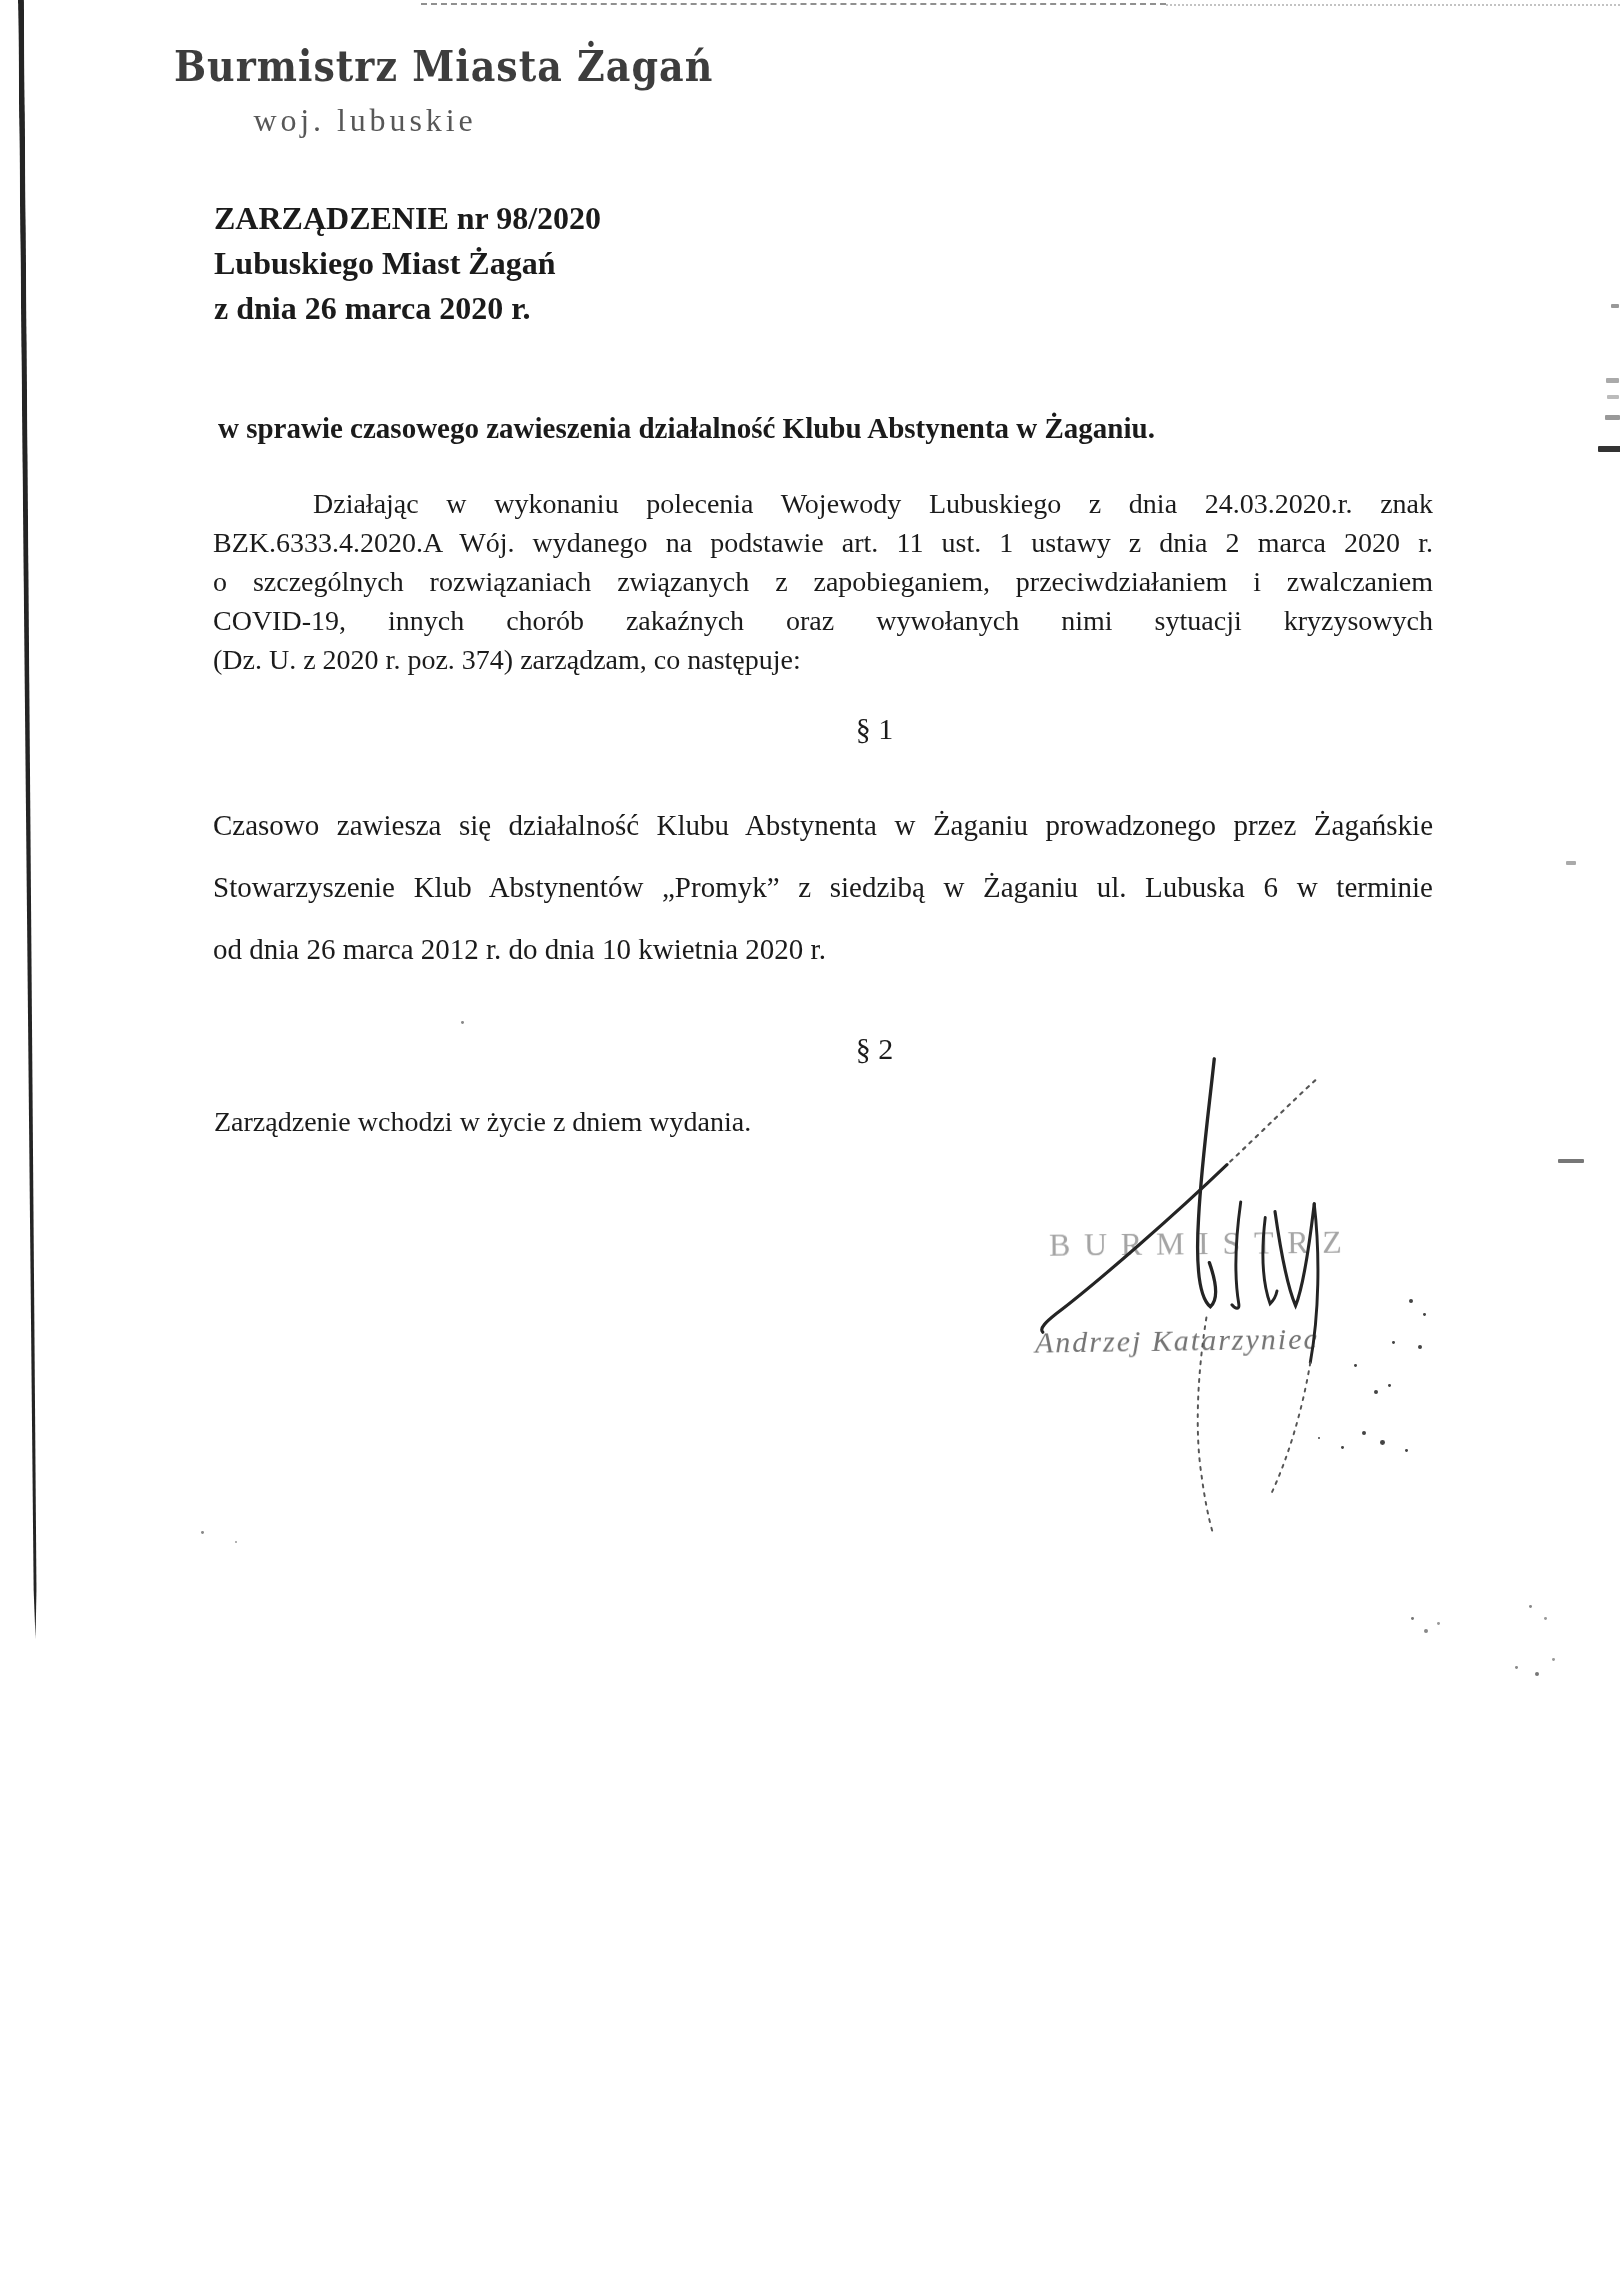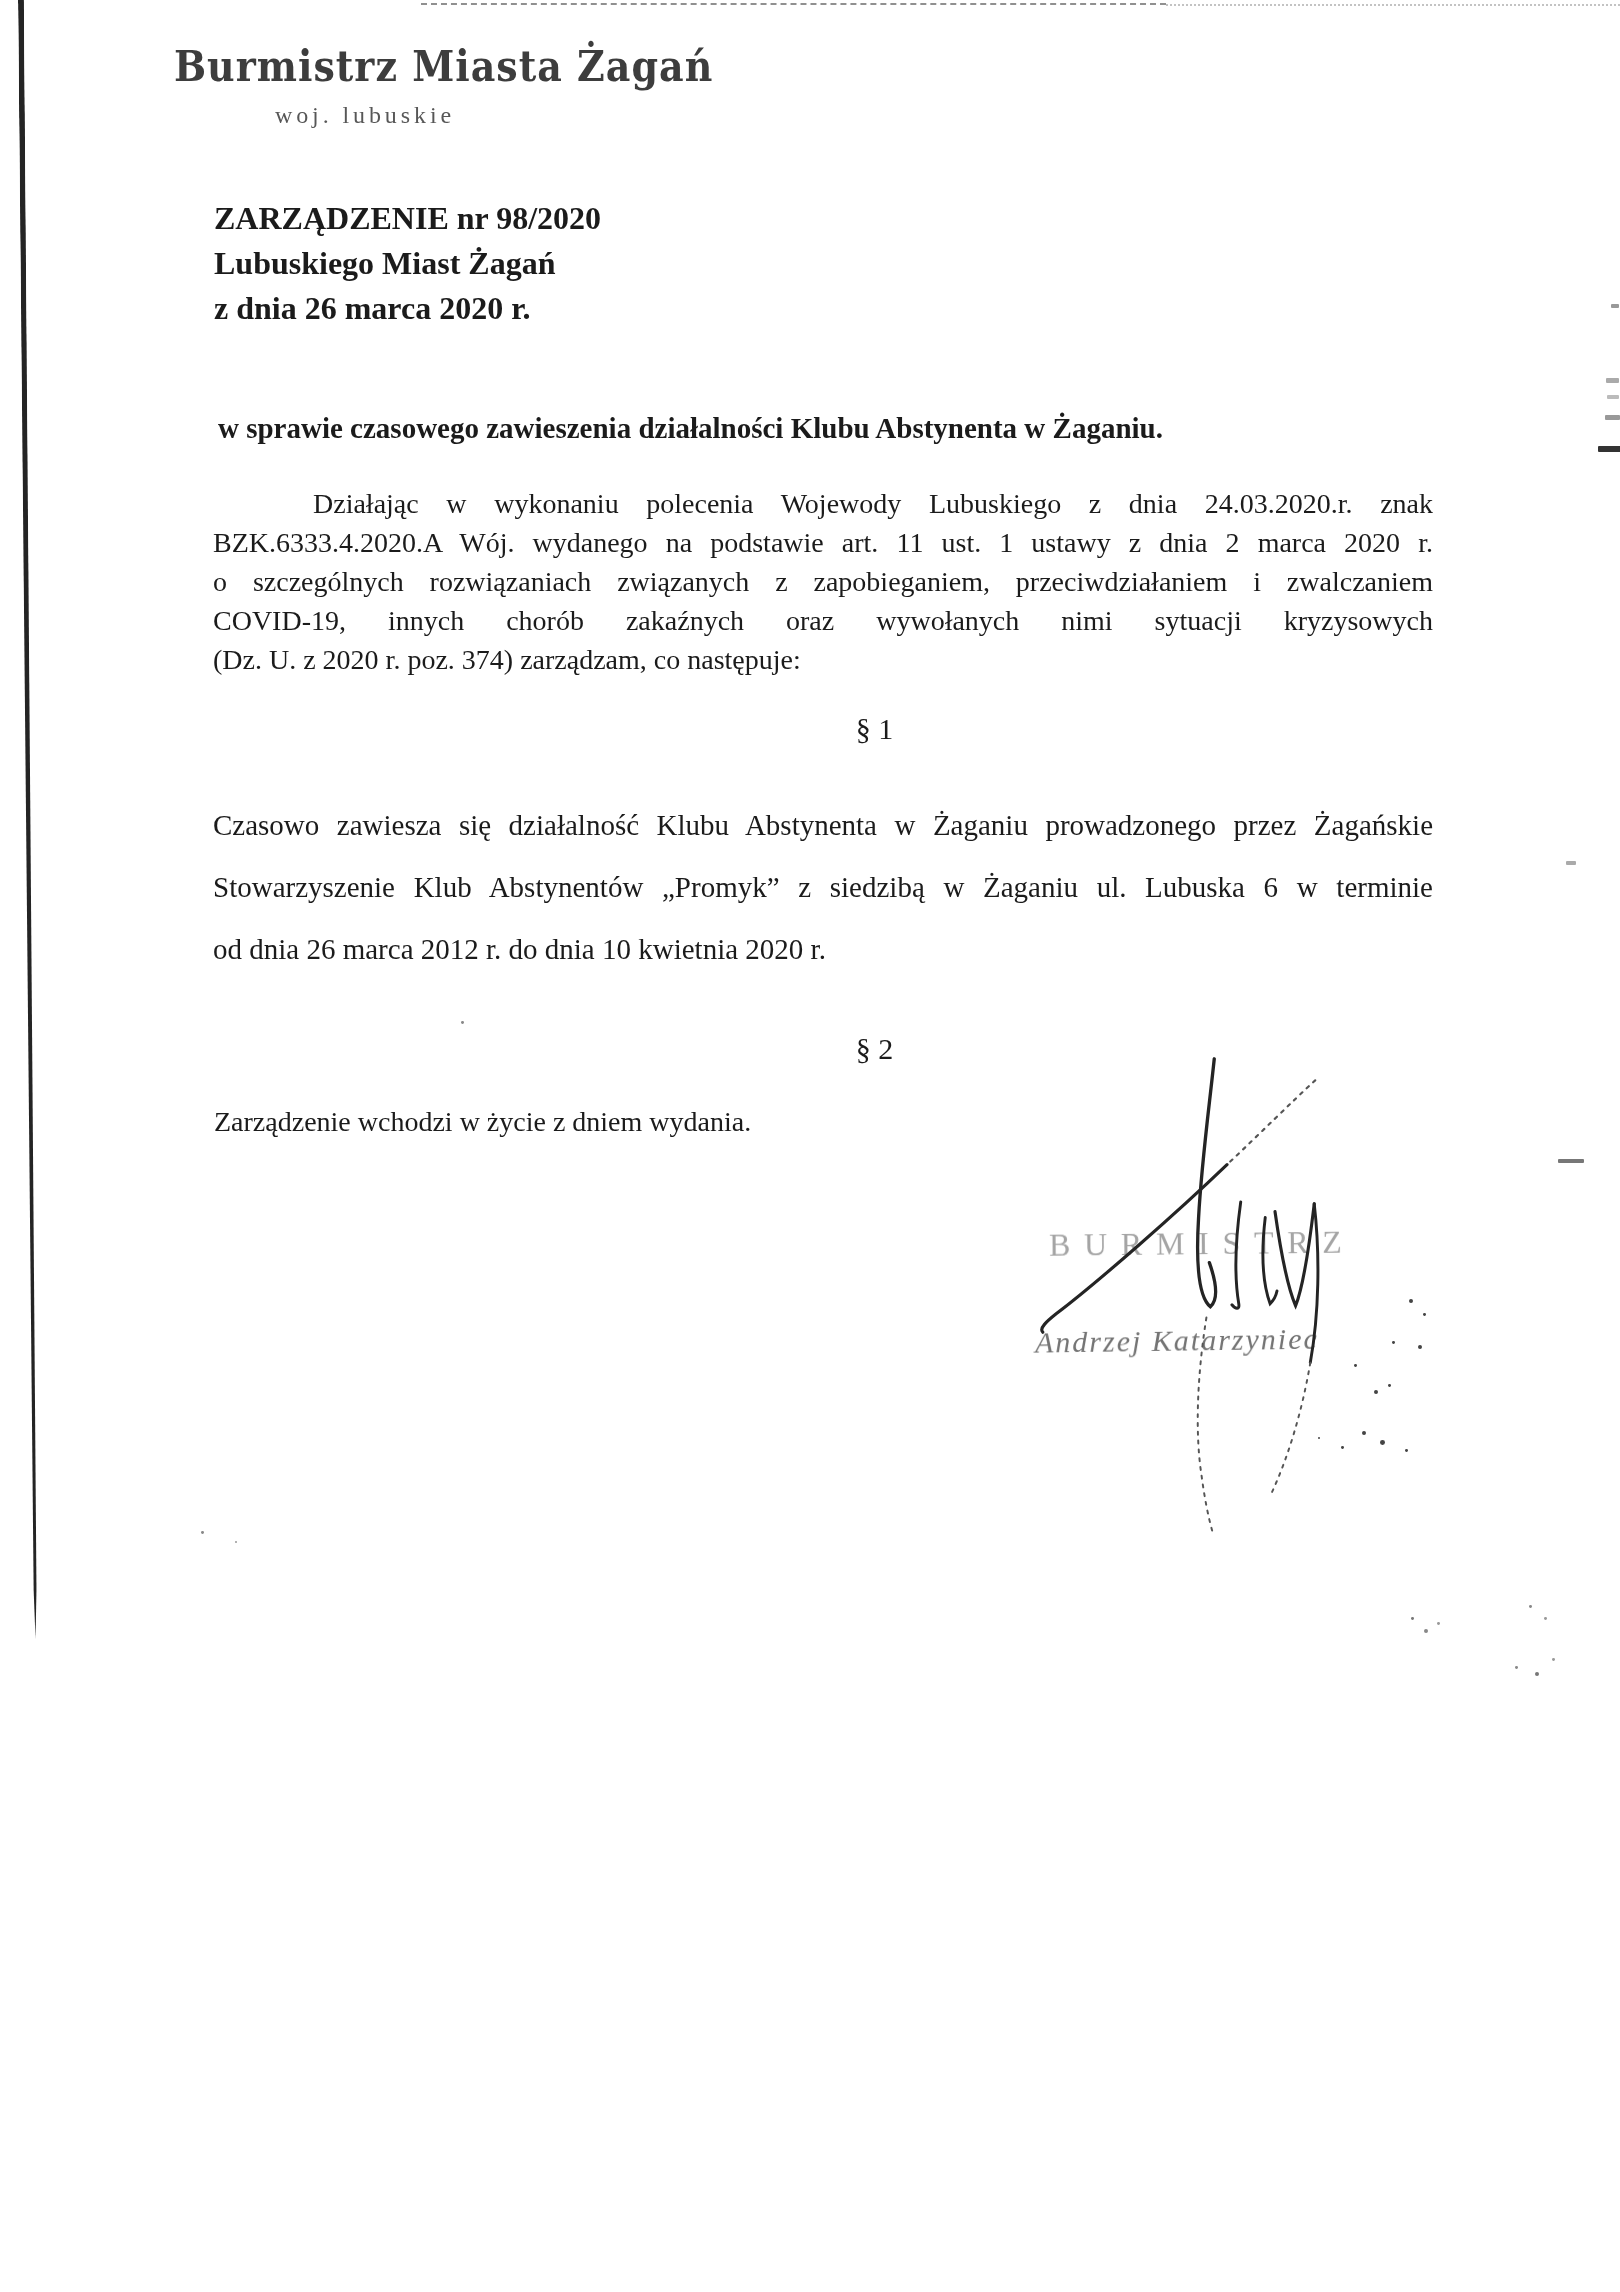--- a/index.html
+++ b/index.html
@@ -24,21 +24,21 @@
   .edge-dash{position:absolute;border-radius:1px;}
   
   .sender-stamp{position:absolute;left:174px;top:43px;width:382px;text-align:center;}
   .sender-stamp .l1{
     font-family:"DejaVu Serif","Liberation Serif",serif;
     font-size:38px;font-weight:bold;letter-spacing:1px;
     color:#232323;opacity:.88;white-space:nowrap;
     transform:scaleY(1.12);filter:blur(0.3px);
   }
   .sender-stamp .l2{
-    margin-top:13.7px;font-size:24px;letter-spacing:3.9px;color:#2e2e2e;opacity:.8;
+    margin-top:13.7px;font-size:32px;letter-spacing:3.9px;color:#2e2e2e;opacity:.8;
     filter:blur(0.3px);
   }
   
   .title-block{position:absolute;left:214px;top:196px;width:1219px;text-align:left;line-height:45px;}
   .title-block div{font-size:32px;font-weight:bold;}
   
   .subject{position:absolute;left:218px;top:412px;width:1219px;font-size:29px;font-weight:bold;}
   
   .preamble{position:absolute;left:213px;top:484px;width:1220px;}
   .jline{width:1220px;box-sizing:border-box;font-size:28px;line-height:39px;
@@ -81,21 +81,21 @@
     <div class="l1">Burmistrz Miasta Żagań</div>
     <div class="l2">woj. lubuskie</div>
   </div>
 
   <div class="title-block">
     <div>ZARZĄDZENIE nr 98/2020</div>
     <div>Lubuskiego Miast Żagań</div>
     <div>z dnia 26 marca 2020 r.</div>
   </div>
 
-  <div class="subject">w sprawie czasowego zawieszenia działalności Klubu Abstynenta w Żaganiu.</div>
+  <div class="subject">w sprawie czasowego zawieszenia działalność Klubu Abstynenta w Żaganiu.</div>
 
   <div class="preamble">
     <div class="jline indent">Działając w wykonaniu polecenia Wojewody Lubuskiego z dnia 24.03.2020.r. znak</div>
     <div class="jline">BZK.6333.4.2020.A Wój. wydanego na podstawie art. 11 ust. 1 ustawy z dnia 2 marca 2020 r.</div>
     <div class="jline">o szczególnych rozwiązaniach związanych z zapobieganiem, przeciwdziałaniem i zwalczaniem</div>
     <div class="jline">COVID-19, innych chorób zakaźnych oraz wywołanych nimi sytuacji kryzysowych</div>
     <div class="jline last">(Dz. U. z 2020 r. poz. 374) zarządzam, co następuje:</div>
   </div>
 
   <div class="s-marker s1-marker">

